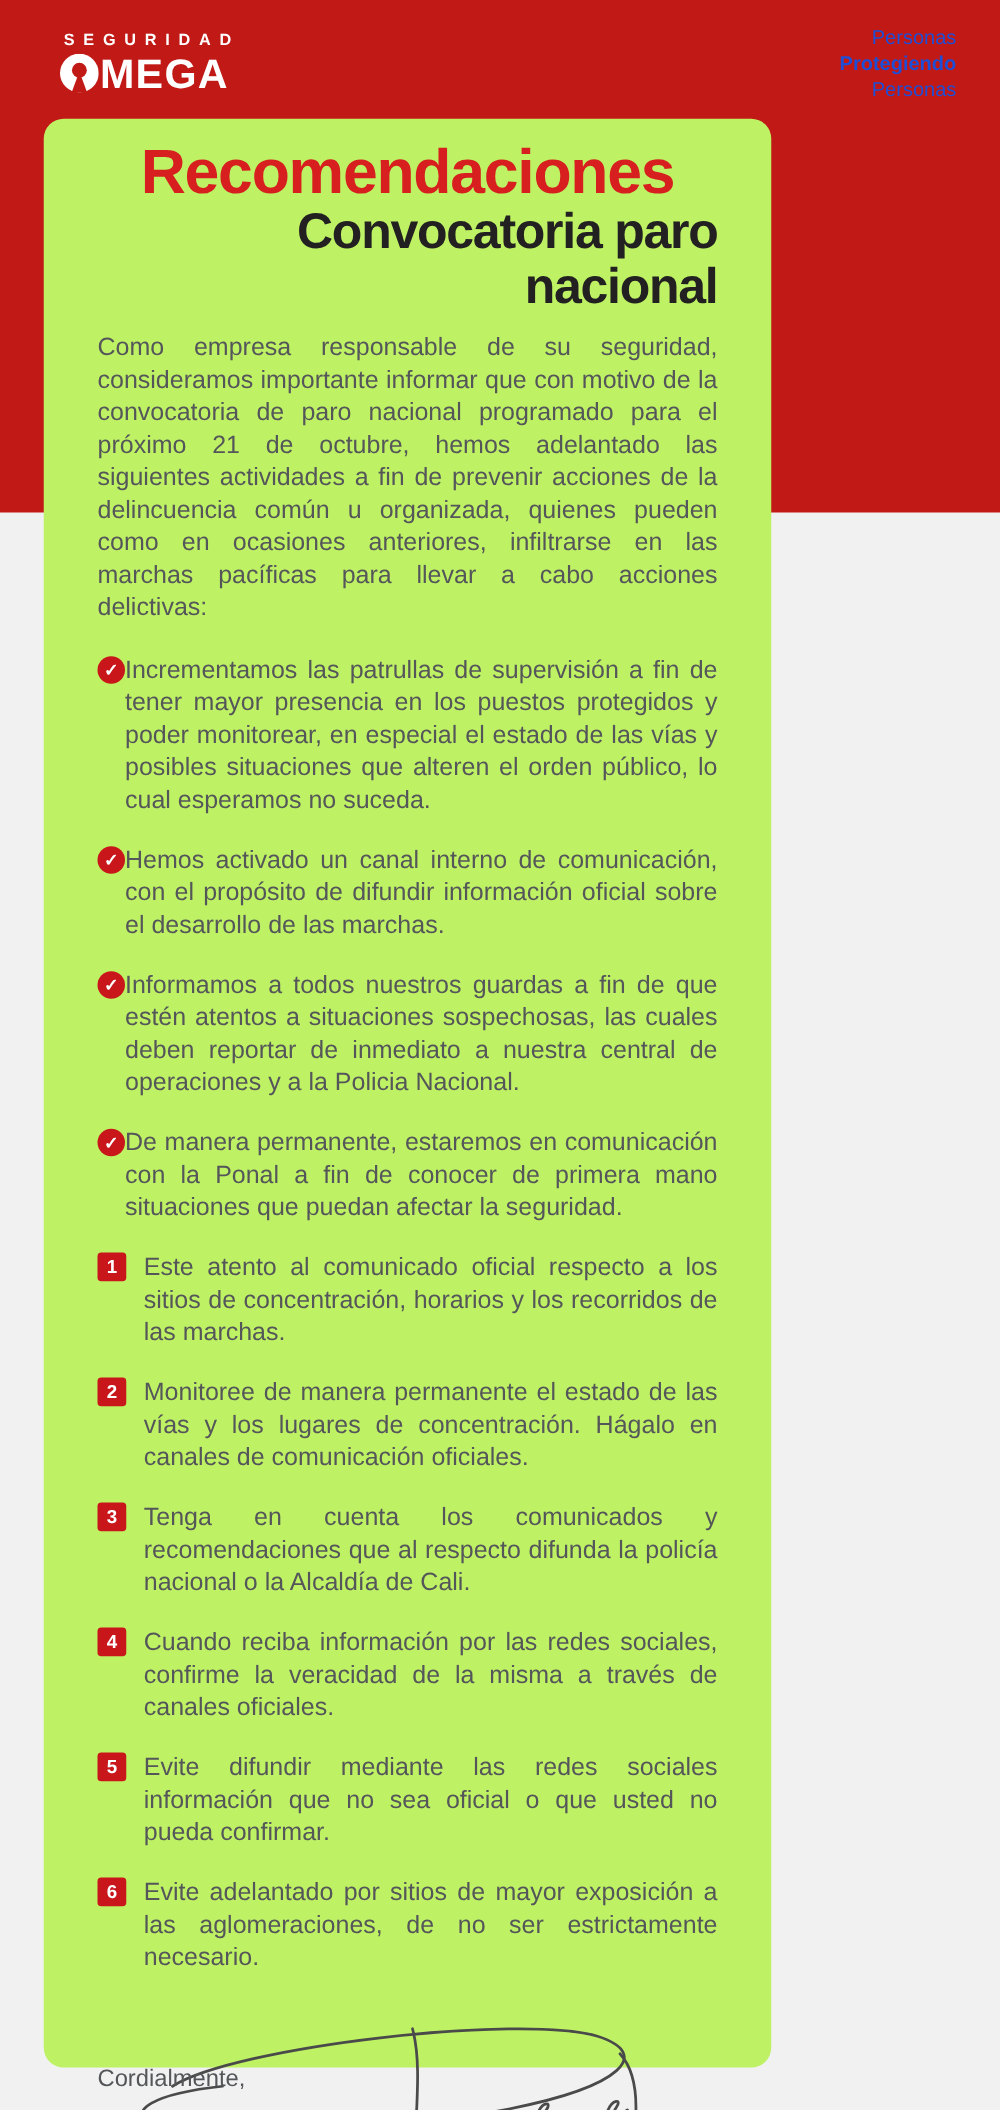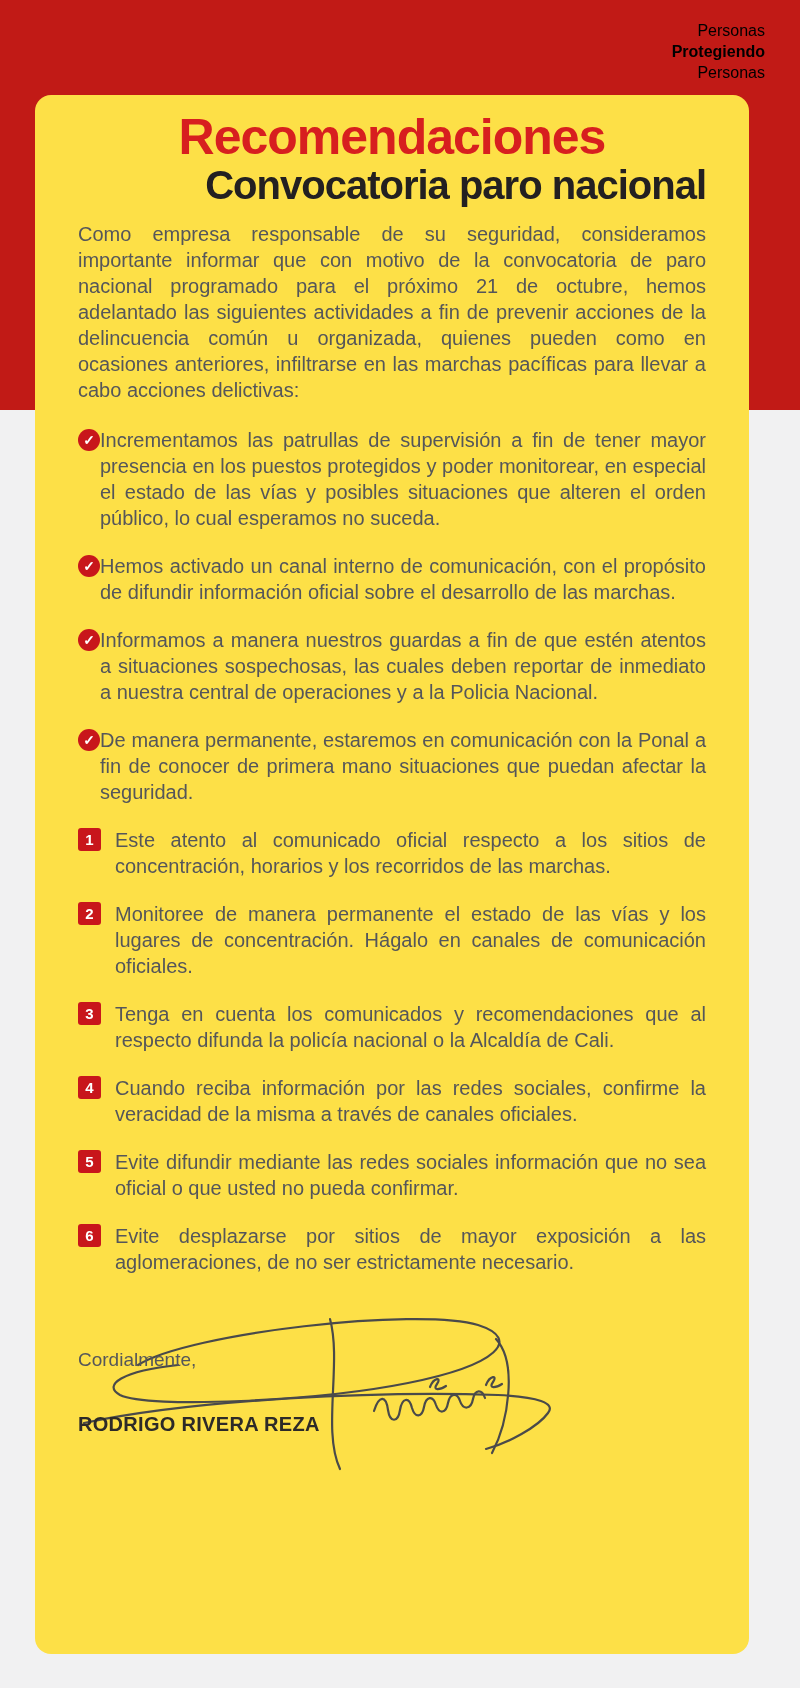--- a/index.html
+++ b/index.html
@@ -14,27 +14,27 @@
   }
   
   .brand { position:absolute; top:24px; left:48px; color:#fff; }
   .brand-top { font-size:13px; font-weight:bold; letter-spacing:7px; margin-left:3px; }
   .brand-row { display:flex; align-items:center; margin-top:3px; }
   .omega-icon { width:31px; height:31px; display:block; }
   .brand-name {
     color:#fff; font-size:33px; font-weight:bold; letter-spacing:1px;
     margin-left:1px; line-height:1;
   }
-  .tagline { position:absolute; top:20px; right:35px; text-align:right; color:#000000;
+  .tagline { position:absolute; top:20px; right:35px; text-align:right; color:#1d4ed8;
     font-size:16px; line-height:21px; }
   .tagline .bold { font-weight:bold; }
   
   .card {
-    position:absolute; left:35px; top:95px; width:714px; height:1559px;
-    background:#fde047; border-radius:16px; padding:16px 43px 0 43px;
+    position:absolute; left:35px; top:95px; width:582px; height:1559px;
+    background:#bef264; border-radius:16px; padding:16px 43px 0 43px;
   }
   .title {
     text-align:center; color:#d71f1f; font-size:50px; font-weight:bold;
     line-height:52px; letter-spacing:-1px;
   }
   .subtitle {
     text-align:right; color:#232021; font-size:40px; font-weight:bold;
     line-height:44px; letter-spacing:-1px;
   }
   .body-text { color:#55565a; font-size:20px; line-height:26px; }
@@ -65,20 +65,31 @@
     font-weight:bold; letter-spacing:0.3px;
   }
   .signer-role { position:absolute; top:134px; left:0; color:#55565a; font-size:19px; }
 </style>
 </head>
 <body>
 
 <div class="page">
   <div class="red-band"></div>
 
+  <div class="brand">
+    <div class="brand-top">SEGURIDAD</div>
+    <div class="brand-row">
+      <svg class="omega-icon" viewBox="0 0 24 24">
+        <circle cx="12" cy="12" r="12" fill="#ffffff"></circle>
+        <circle cx="12" cy="10.2" r="4.6" fill="#c11a16"></circle>
+        <polygon points="12,11 7.2,24 16.8,24" fill="#c11a16"></polygon>
+      </svg>
+      <span class="brand-name">MEGA</span>
+    </div>
+  </div>
 
   <div class="tagline">
     <div>Personas</div>
     <div class="bold">Protegiendo</div>
     <div>Personas</div>
   </div>
 
   <div class="card">
     <div class="title">Recomendaciones</div>
     <div class="subtitle">Convocatoria paro nacional</div>
@@ -89,21 +100,21 @@
       <div class="check-item">
         <span class="check-icon">✓</span>
         <span class="body-text jt check-text">Incrementamos las patrullas de supervisión a fin de tener mayor presencia en los puestos protegidos y poder monitorear, en especial el estado de las vías y posibles situaciones que alteren el orden público, lo cual esperamos no suceda.</span>
       </div>
       <div class="check-item">
         <span class="check-icon">✓</span>
         <span class="body-text jt check-text">Hemos activado un canal interno de comunicación, con el propósito de difundir información oficial sobre el desarrollo de las marchas.</span>
       </div>
       <div class="check-item">
         <span class="check-icon">✓</span>
-        <span class="body-text jt check-text">Informamos a manera nuestros guardas a fin de que estén atentos a situaciones sospechosas, las cuales deben reportar de inmediato a nuestra central de operaciones y a la Policia Nacional.</span>
+        <span class="body-text jt check-text">Informamos a todos nuestros guardas a fin de que estén atentos a situaciones sospechosas, las cuales deben reportar de inmediato a nuestra central de operaciones y a la Policia Nacional.</span>
       </div>
       <div class="check-item">
         <span class="check-icon">✓</span>
         <span class="body-text jt check-text">De manera permanente, estaremos en comunicación con la Ponal a fin de conocer de primera mano situaciones que puedan afectar la seguridad.</span>
       </div>
     </div>
 
 
     <div class="num-list">
       <div class="num-item">
@@ -121,21 +132,21 @@
       <div class="num-item">
         <span class="num-badge">4</span>
         <span class="body-text jt num-text">Cuando reciba información por las redes sociales, confirme la veracidad de la misma a través de canales oficiales.</span>
       </div>
       <div class="num-item">
         <span class="num-badge">5</span>
         <span class="body-text jt num-text">Evite difundir mediante las redes sociales información que no sea oficial o que usted no pueda confirmar.</span>
       </div>
       <div class="num-item">
         <span class="num-badge">6</span>
-        <span class="body-text jt num-text">Evite desplazarse por sitios de mayor exposición a las aglomeraciones, de no ser estrictamente necesario.</span>
+        <span class="body-text jt num-text">Evite adelantado por sitios de mayor exposición a las aglomeraciones, de no ser estrictamente necesario.</span>
       </div>
     </div>
 
     <div class="closing">
       <svg class="signature" viewBox="0 0 520 170" fill="none">
         <g stroke="#4a4a4a" stroke-width="2.2" stroke-linecap="round" fill="none">
           <path d="M60,62 C110,30 340,4 400,22 C444,36 420,62 330,80 C240,98 70,106 42,92 C24,82 44,68 100,62"></path>
           <path d="M6,120 C120,96 300,88 420,92 C460,94 478,100 470,110 C460,124 430,140 408,146"></path>
           <path d="M252,16 C264,60 244,128 262,166"></path>
           <path d="M296,108 c5,-16 12,-16 14,-1 c2,13 10,13 12,0 c2,-12 9,-14 12,-2 c3,10 10,10 12,-1 c2,-11 9,-12 12,-2 c3,9 10,9 12,-2 c2,-10 9,-11 12,-2 c3,9 11,9 13,-2 c2,-10 9,-10 12,-1"></path>

